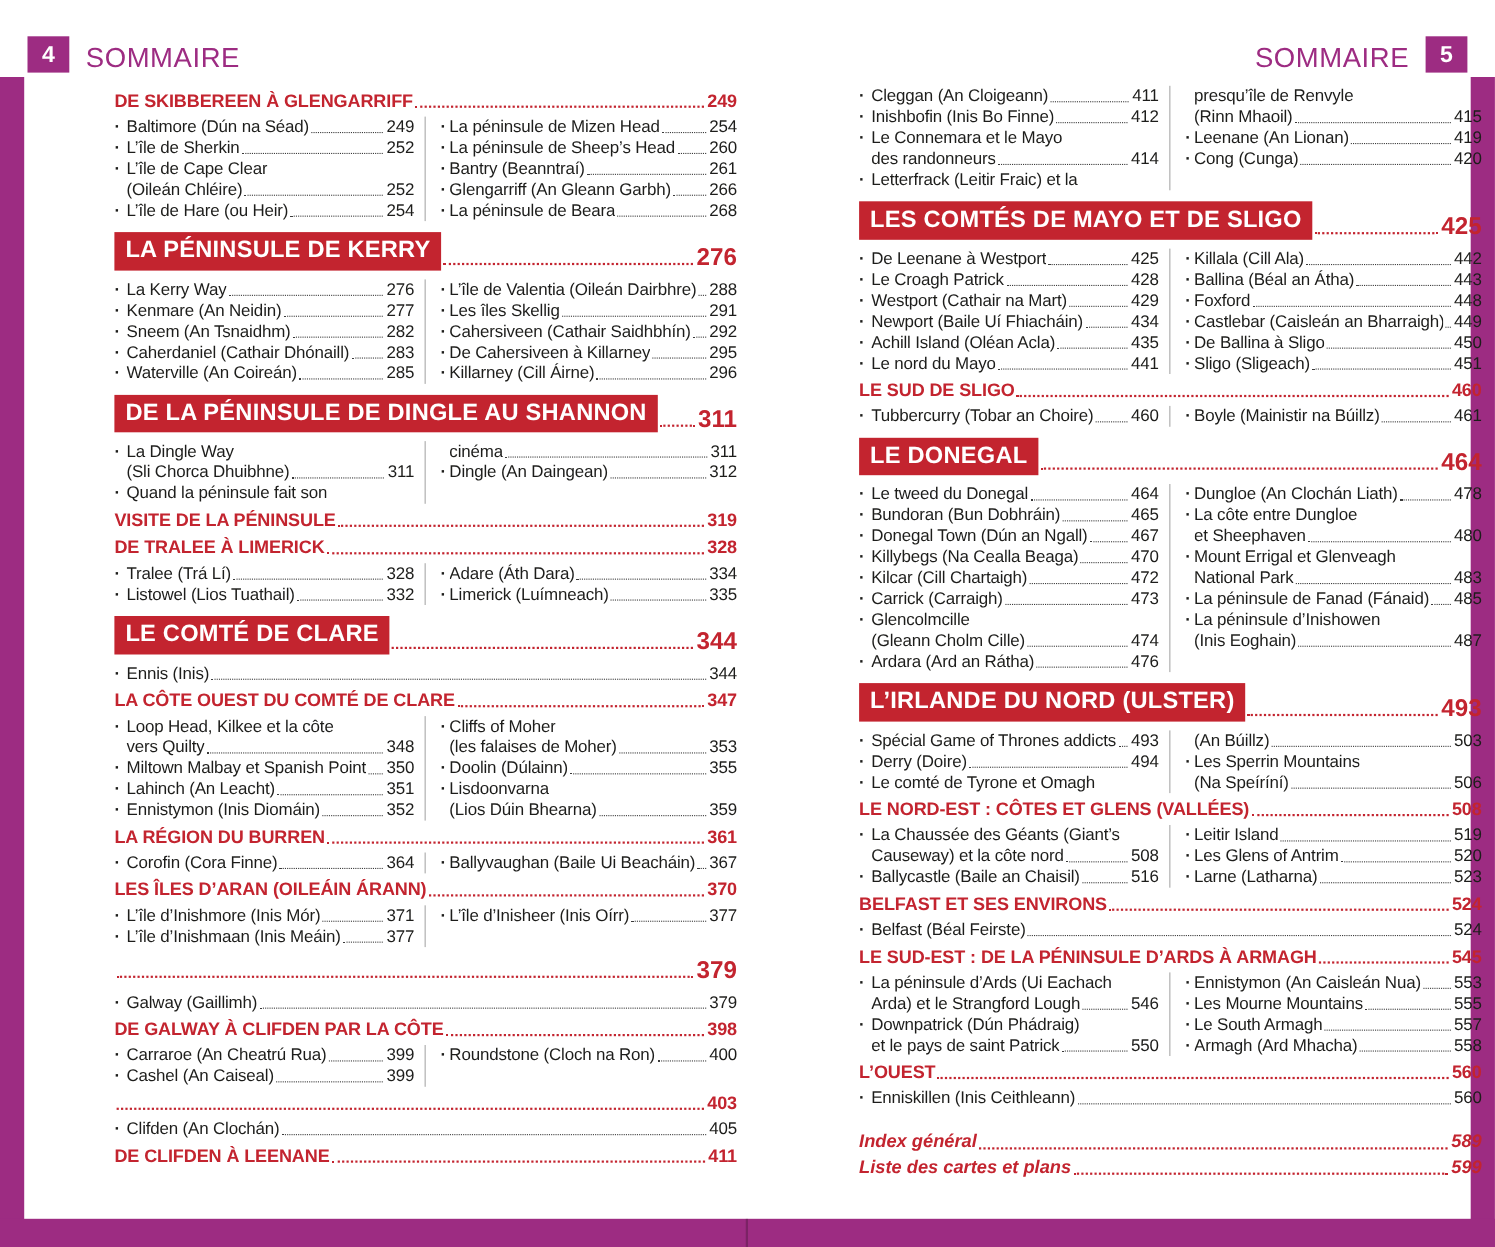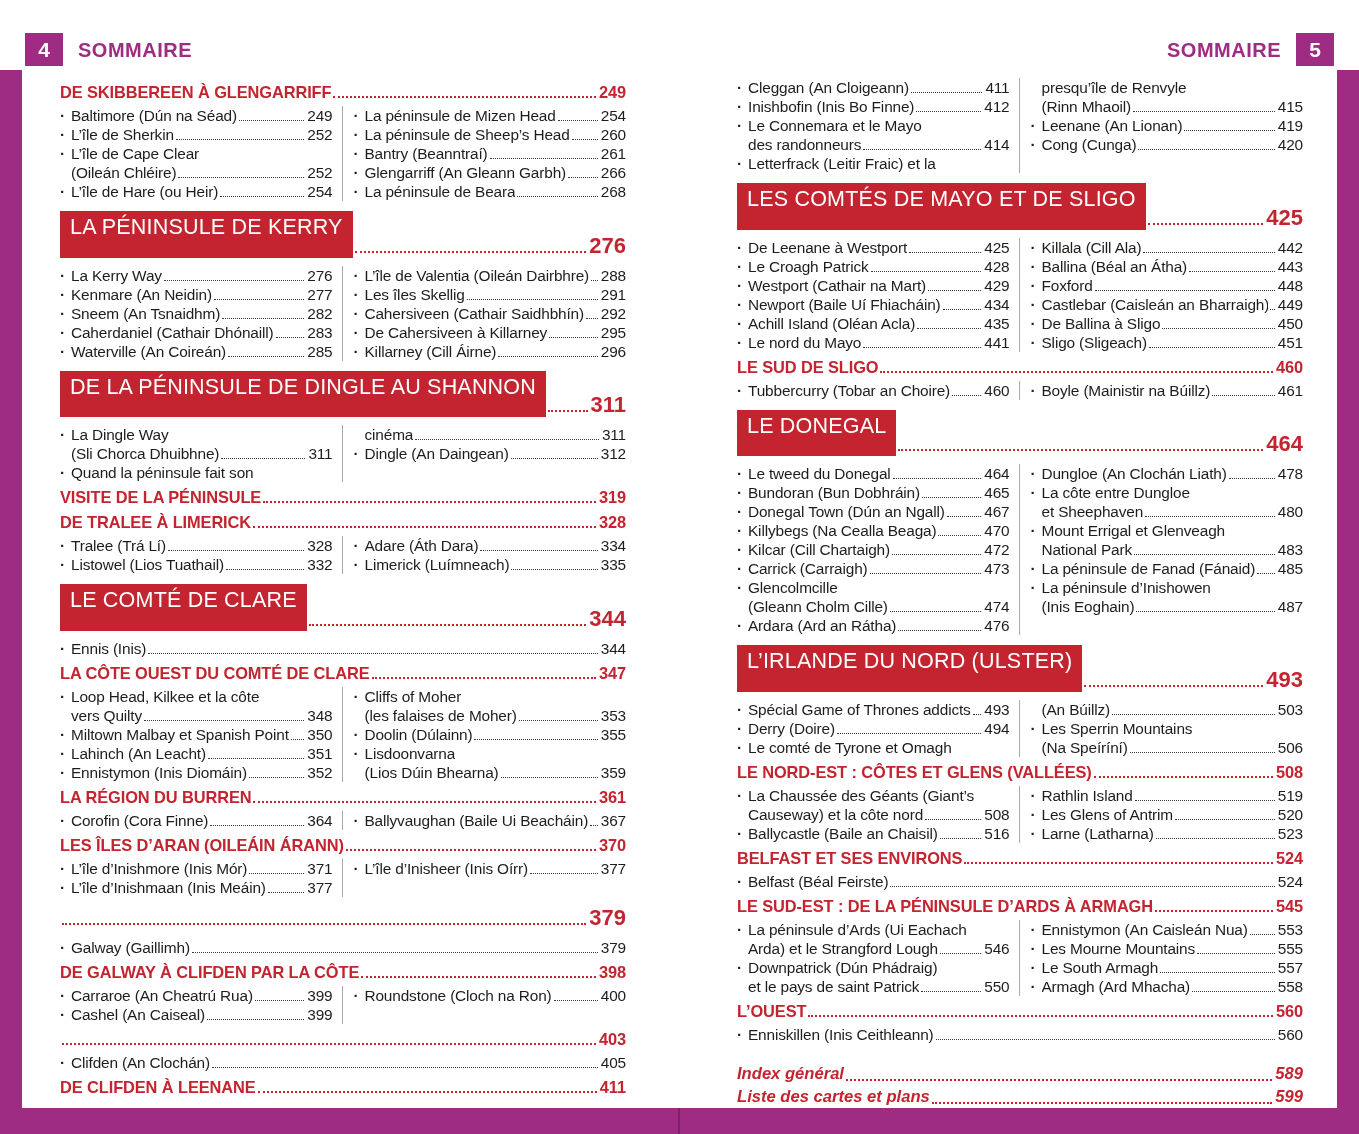--- a/index.html
+++ b/index.html
@@ -19,50 +19,50 @@
   .band-left{position:absolute;left:0;top:70px;width:22px;height:1064px;background:var(--purple);}
   .band-right{position:absolute;right:0;top:70px;width:22px;height:1064px;background:var(--purple);}
   .band-bottom{position:absolute;left:0;bottom:0;width:100%;height:26px;background:var(--purple);}
   .gutter-line{position:absolute;left:678px;bottom:0;height:26px;width:2px;background:rgba(60,20,50,.35);}
 
   
   .numbox{position:absolute;top:33px;width:38px;height:33px;background:var(--purple);
     color:#fff;font-weight:bold;font-size:21px;display:flex;align-items:center;justify-content:center;}
   .numbox.left{left:25px;}
   .numbox.right{right:25px;}
-  .hdr-label{position:absolute;top:39px;color:var(--purple);font-weight:bold;font-size:20px;letter-spacing:.5px;}
+  .hdr-label{position:absolute;top:39px;color:var(--purple);font-weight:normal;font-size:25px;letter-spacing:.5px;}
   .hdr-label.left{left:78px;}
   .hdr-label.right{right:78px;}
 
   
-  .page{position:absolute;top:77px;width:566px;}
+  .page{position:absolute;top:77px;width:566px;margin-left:44px;}
   .page.pleft{left:60px;}
   .page.pright{left:737px;}
 
   
   .dots{flex:1;min-width:5px;align-self:flex-end;margin:0 3px 4px 2px;border-bottom:2px dotted currentColor;}
 
   
   .banner-row{display:flex;align-items:flex-end;margin:10px 0 8px;color:var(--red);}
-  .banner{background:var(--red);color:#fff;font-weight:normal;font-size:21.5px;line-height:1;
-    padding:6px 10px 19px;letter-spacing:.2px;white-space:nowrap;}
+  .banner{background:var(--red);color:#fff;font-weight:bold;font-size:21.5px;line-height:1;
+    padding:6px 10px 7px;letter-spacing:.2px;white-space:nowrap;}
   .banner-row .bignum{font-weight:bold;font-size:22px;line-height:1;padding-bottom:1px;}
   .banner-row .dots{border-bottom-width:2.5px;margin-bottom:5px;}
 
   
   .subheader{display:flex;align-items:baseline;color:var(--red);font-weight:bold;
     font-size:16.4px;line-height:19px;margin:6px 0 4px;letter-spacing:-.1px;}
   .subheader .txt{white-space:nowrap;}
   .subheader .num{flex:none;}
 
   
   .cols{display:flex;margin:1px 0 3px;}
   .col{flex:1;min-width:0;}
   .col.ca{padding-right:9px;}
-  .col.cb{border-left:1px solid var(--divider);padding-left:11px;}
+  .col.cb{border-left:1px solid var(--divider);padding-left:11px;text-align:center;}
   .full{margin:1px 0 3px;}
 
   .line{display:flex;align-items:baseline;font-size:15.4px;line-height:19px;
     color:var(--ink);letter-spacing:-.15px;}
   .line .txt{white-space:nowrap;overflow:hidden;}
   .line .num{flex:none;}
   .line .dots{color:#3a3a3a;border-bottom-width:1.8px;}
   .bullet{flex:none;width:11px;font-weight:bold;}
   .indent{padding-left:11px;}
   .i{}
@@ -980,21 +980,21 @@
             <span class="txt">Ballycastle (Baile an Chaisil)</span>
             <span class="dots"></span>
             <span class="num">516</span>
           </div>
         </div>
       </div>
       <div class="col cb">
         <div class="entry">
           <div class="line">
             <span class="bullet">·</span>
-            <span class="txt">Rathlin Island</span>
+            <span class="txt">Leitir Island</span>
             <span class="dots"></span>
             <span class="num">519</span>
           </div>
         </div>
         <div class="entry">
           <div class="line">
             <span class="bullet">·</span>
             <span class="txt">Les Glens of Antrim</span>
             <span class="dots"></span>
             <span class="num">520</span>

